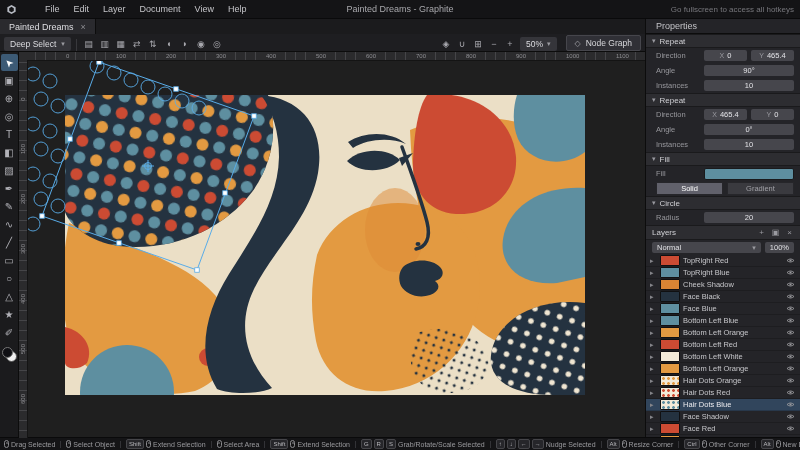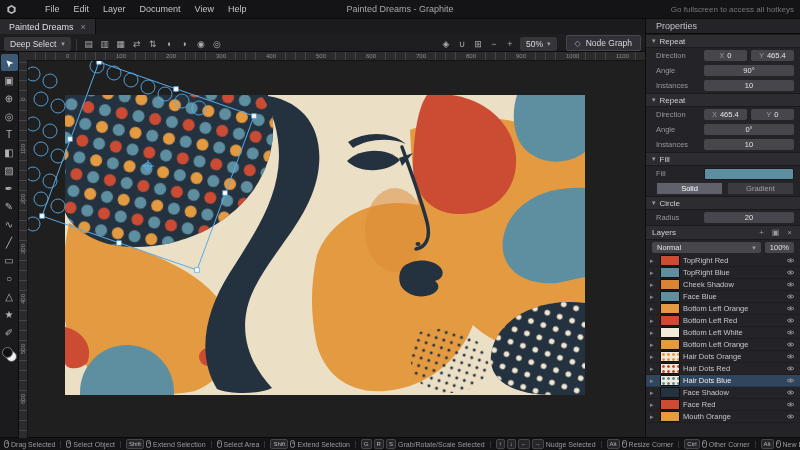--- a/index.html
+++ b/index.html
@@ -446,22 +446,44 @@
           <span class="layer-name">Cheek Shadow</span>
           <span class="layer-eye">
             <svg width="9" height="7" viewBox="0 0 10 8">
               <path d="M1 4 Q5 0.5 9 4 Q5 7.5 1 4 Z" fill="none" stroke="#9a9a9e" stroke-width="1"></path>
               <circle cx="5" cy="4" r="1.2" fill="#9a9a9e"></circle>
             </svg>
           </span>
         </div>
         <div class="layer-row">
           <span class="layer-chev">▸</span>
+          <span class="layer-thumb" style="background: rgb(36, 50, 64);"></span>
+          <span class="layer-name">Face Black</span>
+          <span class="layer-eye">
+            <svg width="9" height="7" viewBox="0 0 10 8">
+              <path d="M1 4 Q5 0.5 9 4 Q5 7.5 1 4 Z" fill="none" stroke="#9a9a9e" stroke-width="1"></path>
+              <circle cx="5" cy="4" r="1.2" fill="#9a9a9e"></circle>
+            </svg>
+          </span>
+        </div>
+        <div class="layer-row">
+          <span class="layer-chev">▸</span>
           <span class="layer-thumb" style="background: rgb(94, 143, 160);"></span>
           <span class="layer-name">Face Blue</span>
+          <span class="layer-eye">
+            <svg width="9" height="7" viewBox="0 0 10 8">
+              <path d="M1 4 Q5 0.5 9 4 Q5 7.5 1 4 Z" fill="none" stroke="#9a9a9e" stroke-width="1"></path>
+              <circle cx="5" cy="4" r="1.2" fill="#9a9a9e"></circle>
+            </svg>
+          </span>
+        </div>
+        <div class="layer-row">
+          <span class="layer-chev">▸</span>
+          <span class="layer-thumb" style="background: rgb(94, 143, 160);"></span>
+          <span class="layer-name">Bottom Left Blue</span>
           <span class="layer-eye">
             <svg width="9" height="7" viewBox="0 0 10 8">
               <path d="M1 4 Q5 0.5 9 4 Q5 7.5 1 4 Z" fill="none" stroke="#9a9a9e" stroke-width="1"></path>
               <circle cx="5" cy="4" r="1.2" fill="#9a9a9e"></circle>
             </svg>
           </span>
         </div>
         <div class="layer-row">
           <span class="layer-chev">▸</span>
           <span class="layer-thumb" style="background: rgb(227, 154, 65);"></span>

